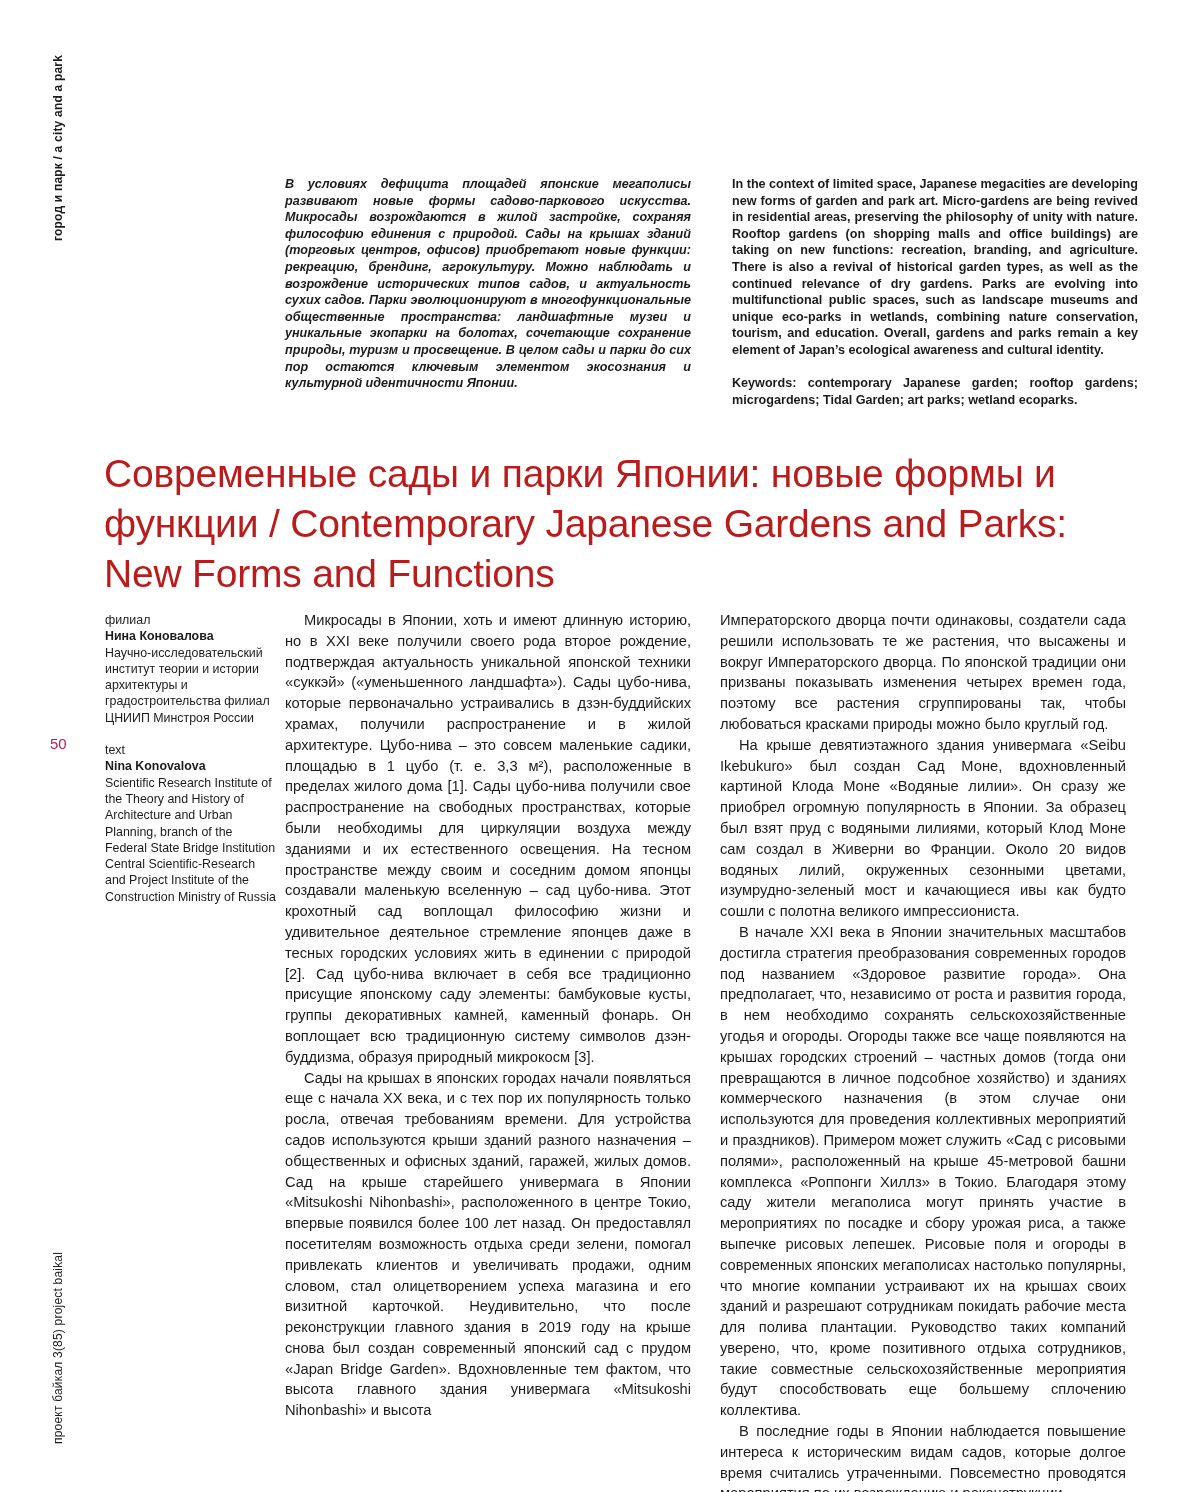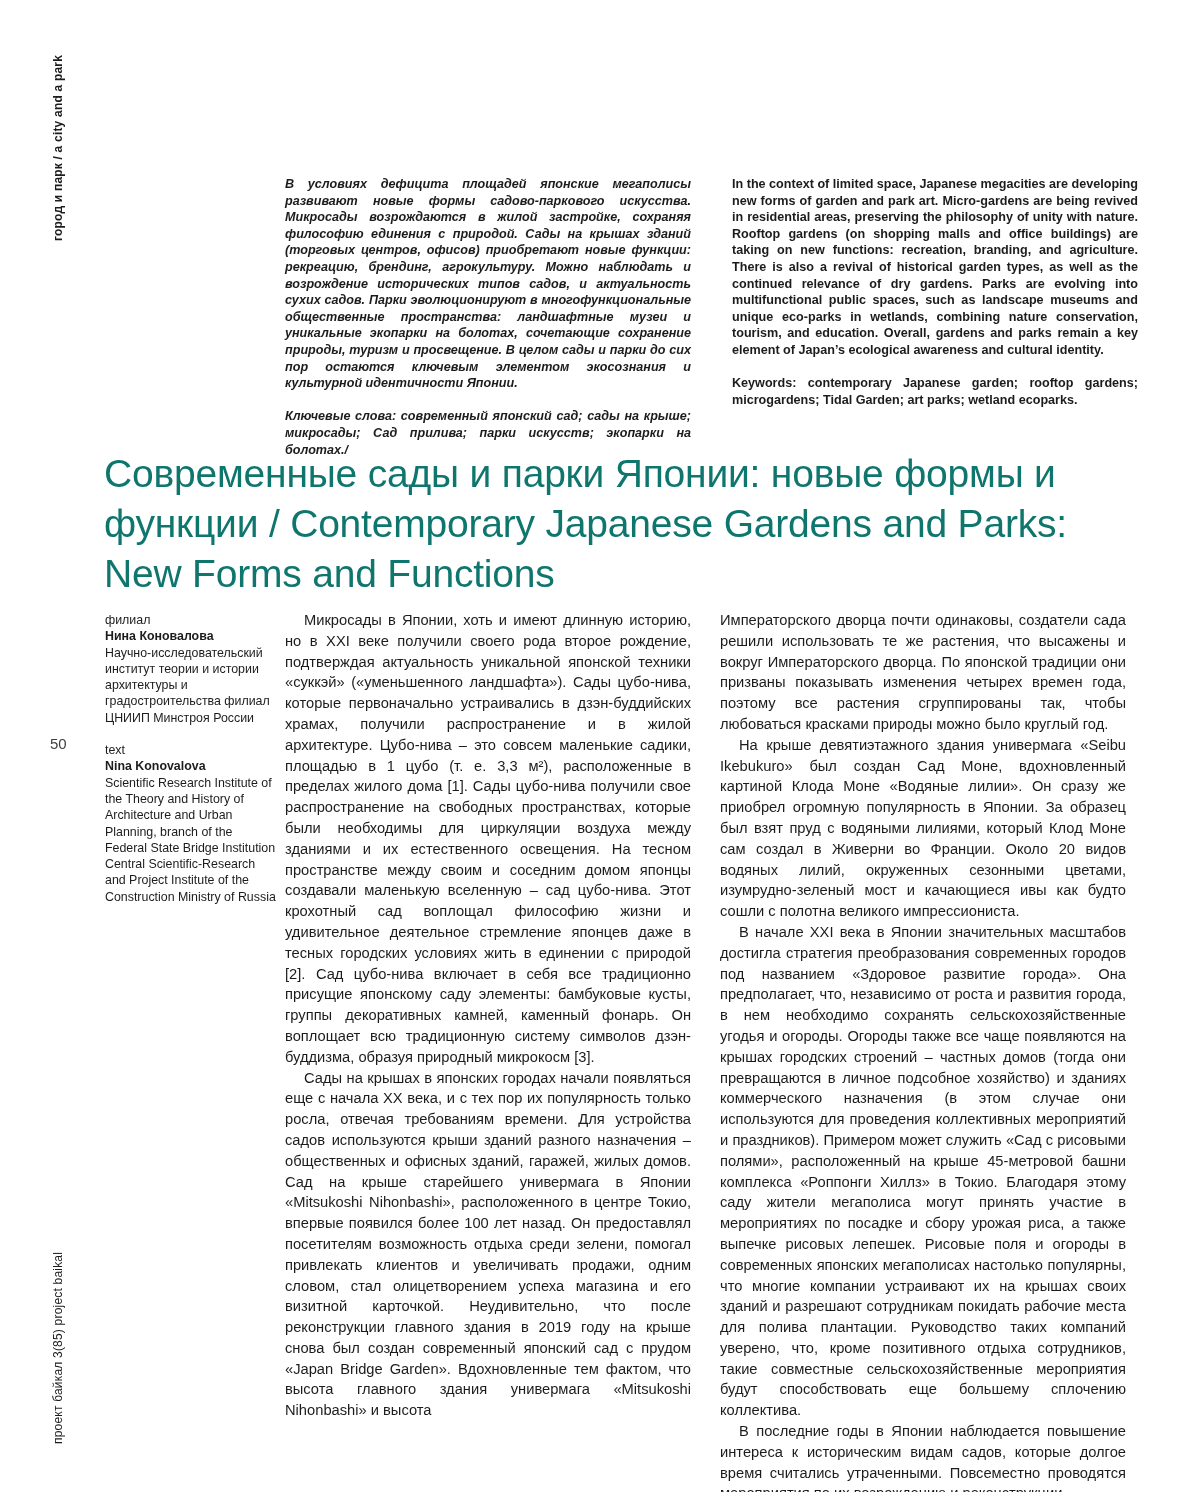--- a/index.html
+++ b/index.html
@@ -19,39 +19,39 @@
     transform:rotate(-90deg);
     transform-origin:0 0;
     white-space:nowrap;
     font-size:12px;
     color:#1c1c1c;
   }
   .vert-top { top:241px; font-weight:bold; letter-spacing:0.2px; }
   .vert-bottom { top:1444px; font-weight:normal; letter-spacing:0.2px; }
   .pagenum {
     position:absolute; left:50px; top:735px;
-    font-size:15px; color:#404040;
+    font-size:15px; color:#be185d;
   }
   
   .abstract {
     position:absolute; top:176px; width:406px;
     font-size:12.6px; font-weight:bold;
     line-height:16.6px;
     text-align:justify;
     hyphens:auto;
   }
   .abstract-ru { left:285px;font-style:italic; }
   .abstract-en { left:732px; }
   .abstract .kw { margin-top:16.6px; }
   
   .title {
     position:absolute; left:104px; top:449px; width:1015px;
     font-size:39px; font-weight:400;
     line-height:50px;
-    color:#0f766e;
+    color:#b91c1c;
     letter-spacing:-0.2px;
   }
   
   .author-col {
     position:absolute; left:105px; top:612px; width:172px;
     font-size:12.4px; line-height:16.3px;
     text-align:left;
   }
   .author-col p { margin:0; }
   .author-col .bold { font-weight:bold; }
@@ -73,21 +73,20 @@
 <body>
 
 <div class="page">
 
   <div class="vert vert-top">город и парк / a city and a park</div>
   <div class="pagenum">50</div>
   <div class="vert vert-bottom">проект байкал 3(85) project baikal</div>
 
   <div class="abstract abstract-ru" lang="ru">
     <p>В условиях дефицита площадей японские мегаполисы развивают новые формы садово-паркового искусства. Микросады возрождаются в жилой застройке, сохраняя философию единения с природой. Сады на крышах зданий (торговых центров, офисов) приобретают новые функции: рекреацию, брендинг, агрокультуру. Можно наблюдать и возрождение исторических типов садов, и актуальность сухих садов. Парки эволюционируют в многофункциональные общественные пространства: ландшафтные музеи и уникальные экопарки на болотах, сочетающие сохранение природы, туризм и просвещение. В целом сады и парки до сих пор остаются ключевым элементом экосознания и культурной идентичности Японии.</p>
-    <p class="kw">Ключевые слова: современный японский сад; сады на крыше; микросады; Сад прилива; парки искусств; экопарки на болотах./</p>
   </div>
 
   <div class="abstract abstract-en" lang="en">
     <p>In the context of limited space, Japanese megacities are developing new forms of garden and park art. Micro-gardens are being revived in residential areas, preserving the philosophy of unity with nature. Rooftop gardens (on shopping malls and office buildings) are taking on new functions: recreation, branding, and agriculture. There is also a revival of historical garden types, as well as the continued relevance of dry gardens. Parks are evolving into multifunctional public spaces, such as landscape museums and unique eco-parks in wetlands, combining nature conservation, tourism, and education. Overall, gardens and parks remain a key element of Japan’s ecological awareness and cultural identity.</p>
     <p class="kw">Keywords: contemporary Japanese garden; rooftop gardens; microgardens; Tidal Garden; art parks; wetland ecoparks.</p>
   </div>
 
   <h1 class="title">Современные сады и парки Японии: новые формы и функции / Contemporary Japanese Gardens and Parks: New Forms and Functions</h1>
 
   <div class="author-col">

